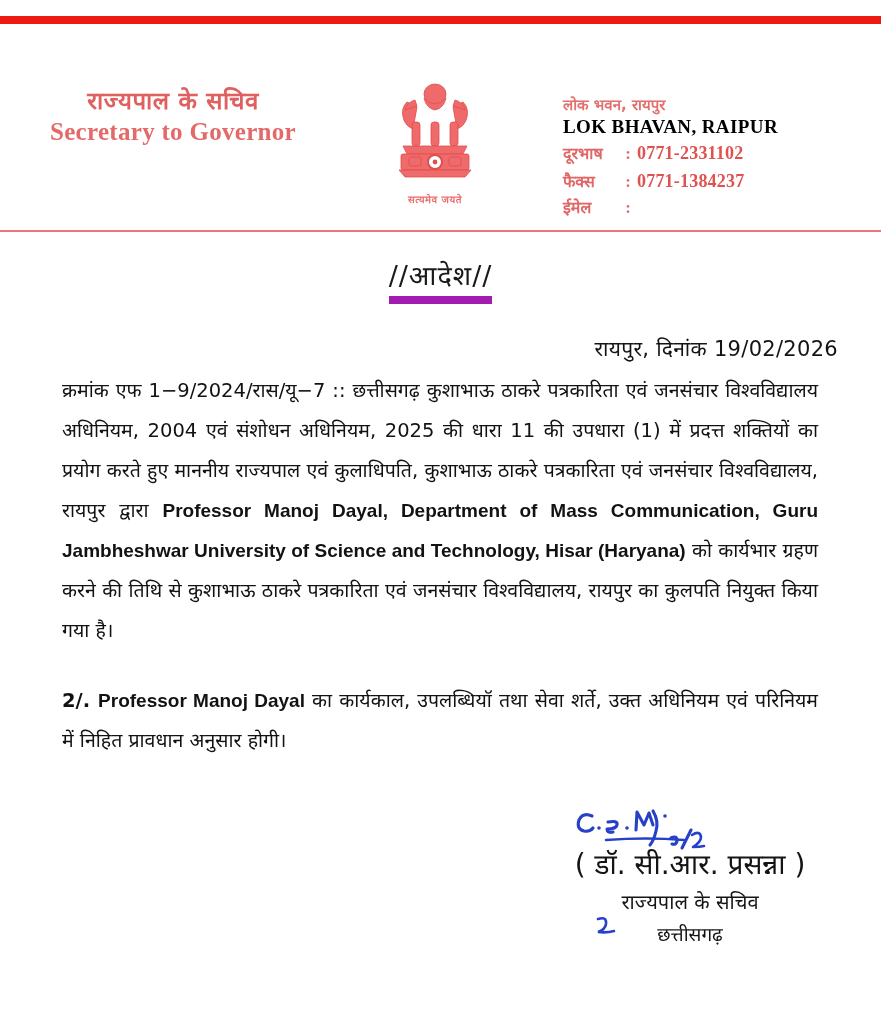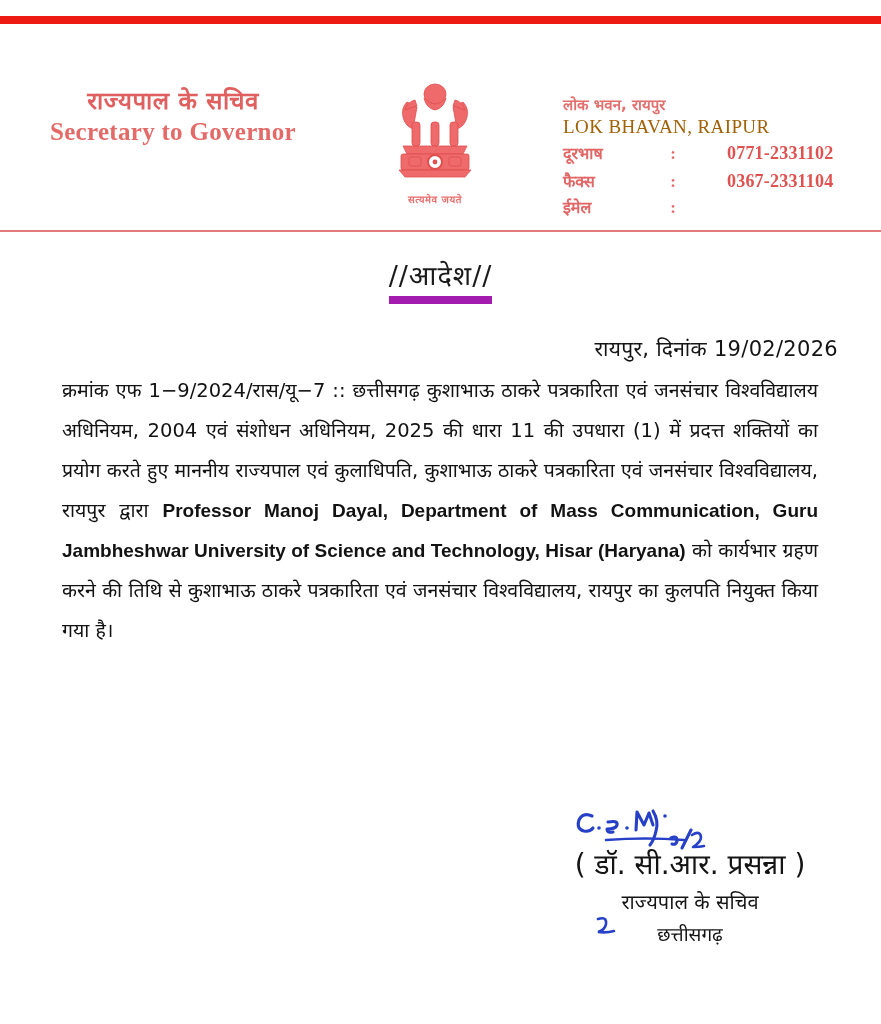--- a/index.html
+++ b/index.html
@@ -92,31 +92,30 @@
   .lh-right .hi-small {
     font-family: "DejaVu Sans", sans-serif;
     font-size: 15px;
     font-weight: 700;
     color: #e2706e;
     line-height: 1.25;
   }
   .lh-right .en-big {
     font-family: "Liberation Serif", "DejaVu Serif", serif;
     font-size: 19px;
-    font-weight: 400;
-    color: #a16207;
+    font-weight: 700;
+    color: #000000;
     letter-spacing: 0.4px;
     line-height: 1.3;
   }
   .contact-row {
     display: flex;
     align-items: baseline;
     line-height: 1.45;
     margin-top: 1px;
-    gap: 45px;
   }
   .contact-row .lbl {
     font-family: "DejaVu Sans", sans-serif;
     font-size: 16px;
     font-weight: 700;
     color: #e06765;
     width: 56px;
     flex: 0 0 56px;
   }
   .contact-row .colon {
@@ -302,21 +301,21 @@
 
       <div class="contact-row phone">
         <span class="lbl">दूरभाष</span>
         <span class="colon">:</span>
         <span class="val">0771-2331102</span>
       </div>
 
       <div class="contact-row fax">
         <span class="lbl">फैक्स</span>
         <span class="colon">:</span>
-        <span class="val">0367-2331104</span>
+        <span class="val">0771-1384237</span>
       </div>
 
       <div class="contact-row email">
         <span class="lbl">ईमेल</span>
         <span class="colon">:</span>
       </div>
     </div>
   </div>
 
   <div class="divider"></div>
@@ -324,20 +323,21 @@
   <div class="order-title">
     <span class="tt">//आदेश//</span>
   </div>
 
   <div class="date-line">रायपुर, दिनांक 19/02/2026</div>
 
   <div class="body-block">
 
     <p class="para"><span>क्रमांक एफ 1−9/2024/रास/यू−7 :: छत्तीसगढ़ कुशाभाऊ ठाकरे पत्रकारिता एवं जनसंचार विश्वविद्यालय अधिनियम, 2004 एवं संशोधन अधिनियम, 2025 की धारा 11 की उपधारा (1) में प्रदत्त शक्तियों का प्रयोग करते हुए माननीय राज्यपाल एवं कुलाधिपति, कुशाभाऊ ठाकरे पत्रकारिता एवं जनसंचार विश्वविद्यालय, रायपुर द्वारा </span><span class="en-bold">Professor Manoj Dayal, Department of Mass Communication, Guru Jambheshwar University of Science and Technology, Hisar (Haryana)</span><span> को कार्यभार ग्रहण करने की तिथि से कुशाभाऊ ठाकरे पत्रकारिता एवं जनसंचार विश्वविद्यालय, रायपुर का कुलपति नियुक्त किया गया है।</span></p>
 
+    <p class="para para2"><span class="num">2/.</span><span class="en-bold">Professor Manoj Dayal</span><span> का कार्यकाल, उपलब्धियॉ तथा सेवा शर्ते, उक्त अधिनियम एवं परिनियम में निहित प्रावधान अनुसार होगी।</span></p>
   </div>
 
   <div class="sign-block">
 
     <div class="sign-ink">
       <svg width="250" height="62" viewBox="0 0 250 62">
         <g fill="none" stroke="#2740c8" stroke-width="3.1" stroke-linecap="round" stroke-linejoin="round">
 
           <path d="M26 14 q-9 -4 -13 4 q-3 9 5 11 q6 1 9 -3"></path>
           <circle cx="33" cy="26" r="1.8" fill="#2740c8" stroke="none"></circle>

